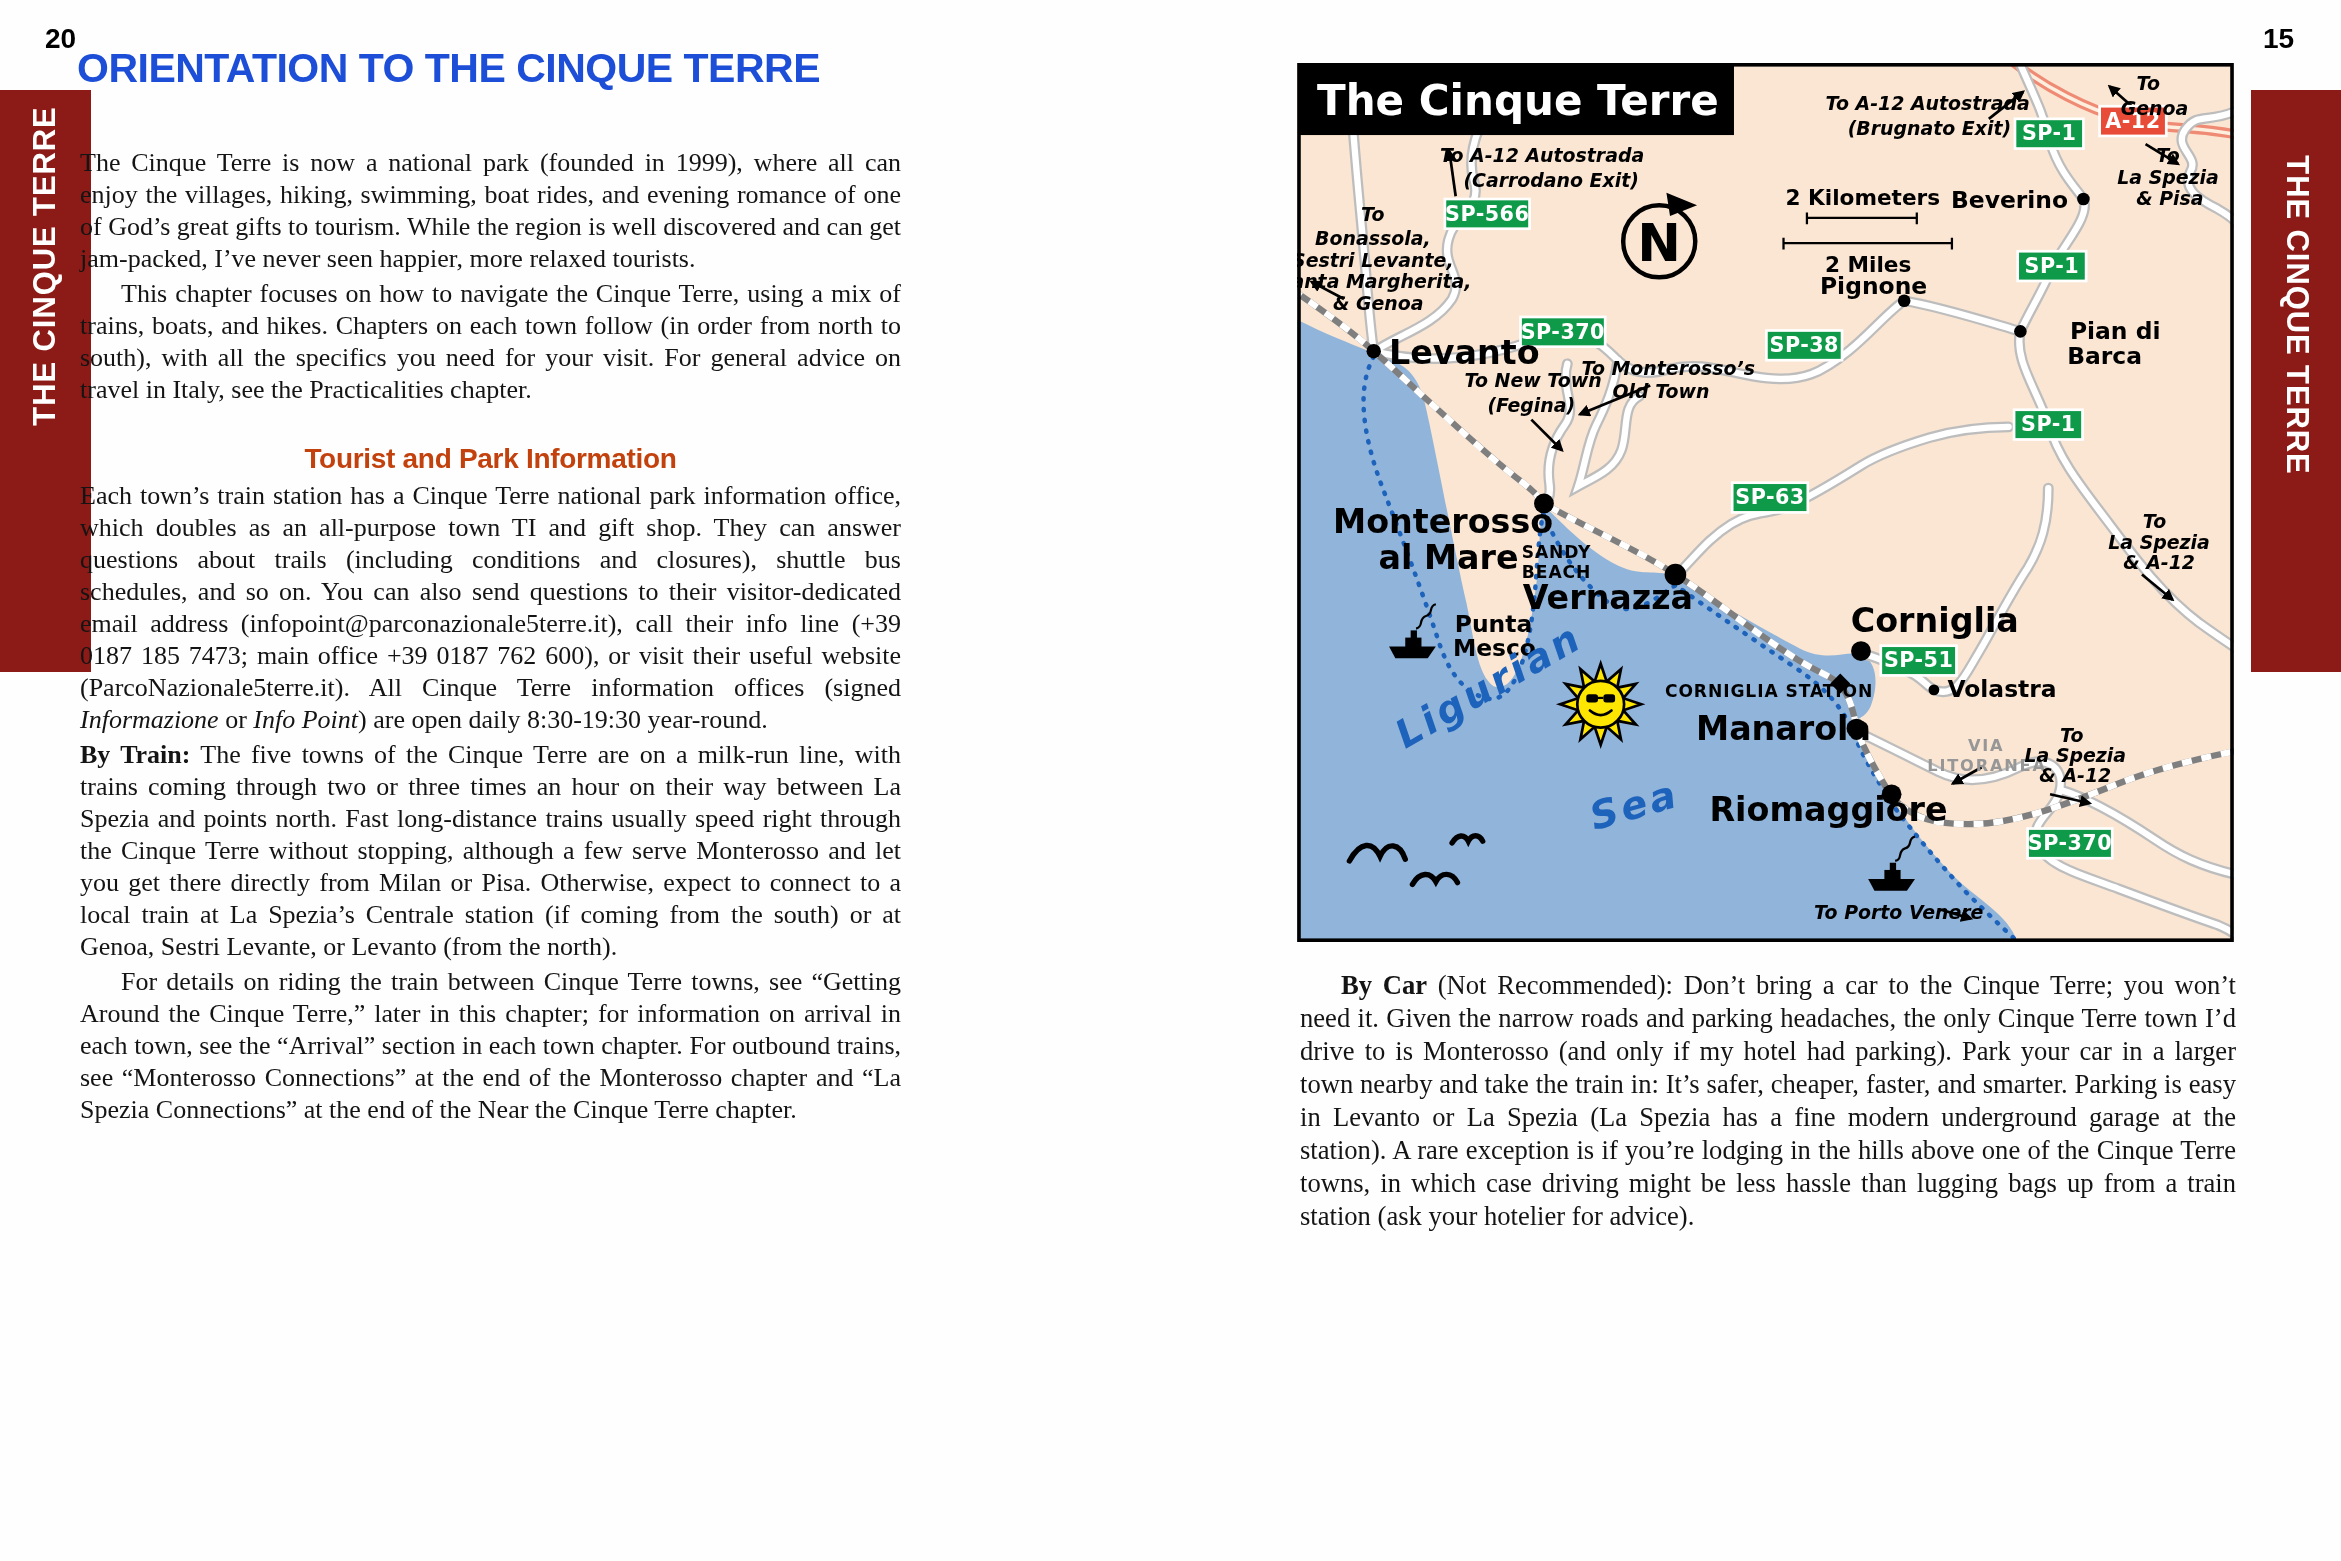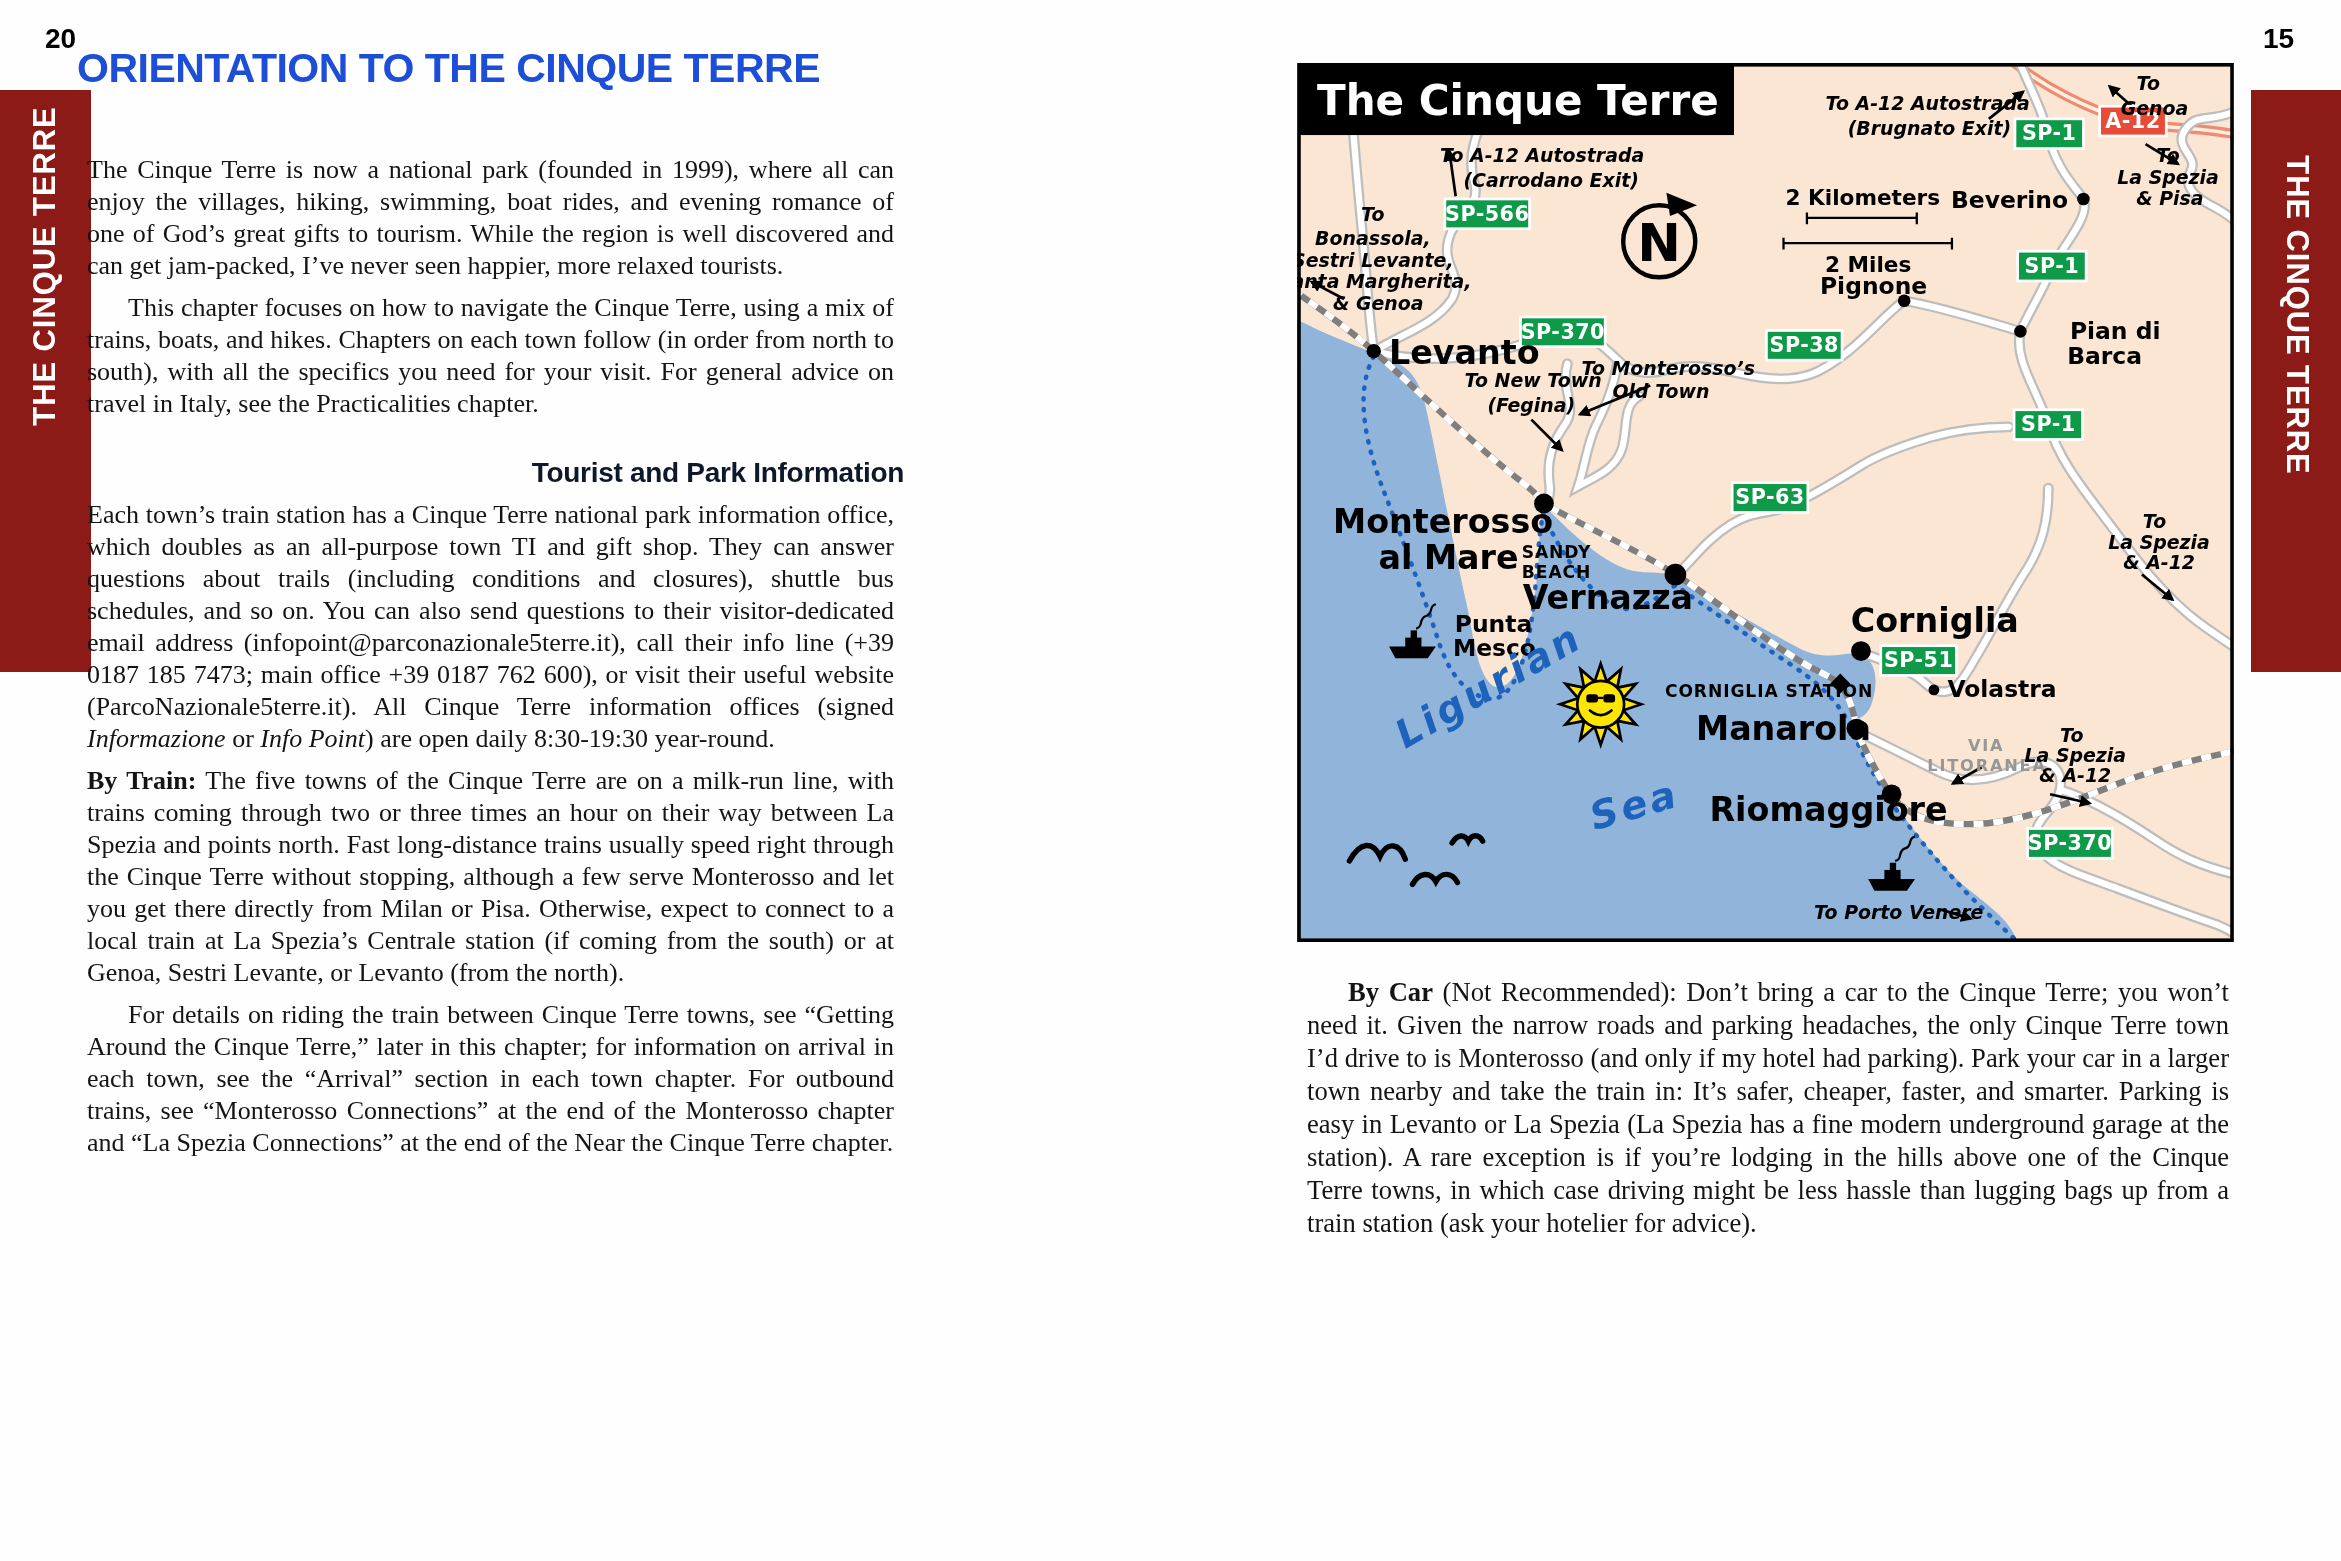--- a/index.html
+++ b/index.html
@@ -18,25 +18,25 @@
     font:bold 41px "Liberation Sans",sans-serif;color:#1d4ed8;letter-spacing:-0.5px;
   }
   .colL{
     position:absolute;left:77px;top:144px;width:827px;
     font-size:26px;line-height:32px;text-align:justify;
   }
   .colR{
     position:absolute;left:1297px;top:966px;width:942px;
     font-size:26.6px;line-height:33px;text-align:justify;
   }
-  p{margin:10px;}
+  p{margin:3px;}
   .indent{text-indent:41px;}
   h2.sec{
-    font:bold 28px "Liberation Sans",sans-serif;color:#0f172a;
-    margin:37px 0 5.4px 0;letter-spacing:-0.3px;text-align:right;
+    font:bold 28px "Liberation Sans",sans-serif;color:#c2410c;
+    margin:37px 0 5.4px 0;letter-spacing:-0.3px;text-align:center;
   }
   .colR h2.sec{margin-top:49px;}
   .hang{padding-left:43px;text-indent:-43px;}
   .map-wrap{
     position:absolute;left:1297px;top:63px;width:937px;height:879px;
   }
   
   .road-c{fill:none;stroke:#bdbdbd;stroke-width:12;stroke-linecap:round;}
   .road-f{fill:none;stroke:#ffffff;stroke-width:7;stroke-linecap:round;}
   .a12-c{fill:none;stroke:#ef8a74;stroke-width:11;}

